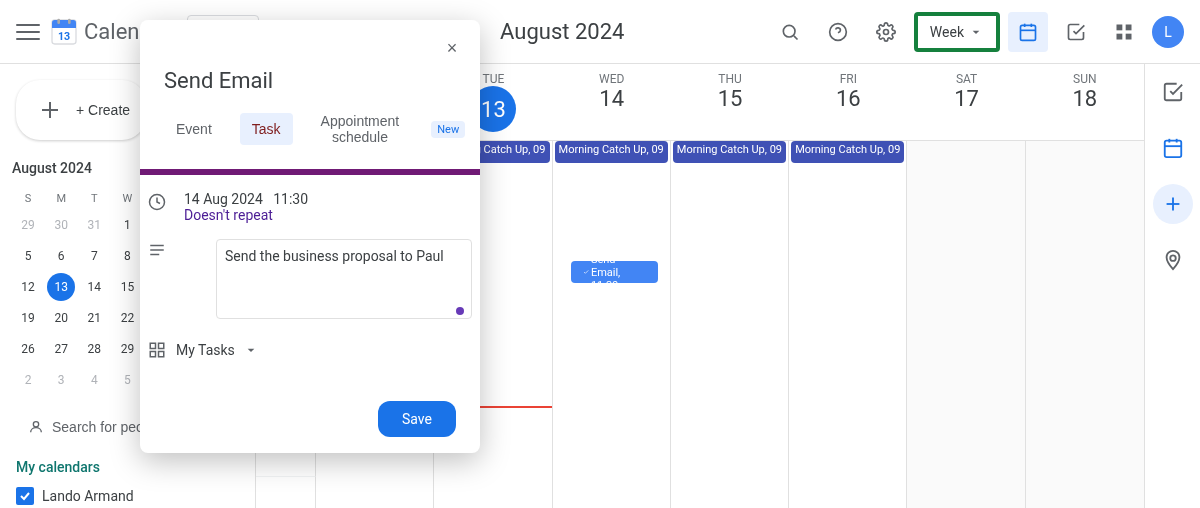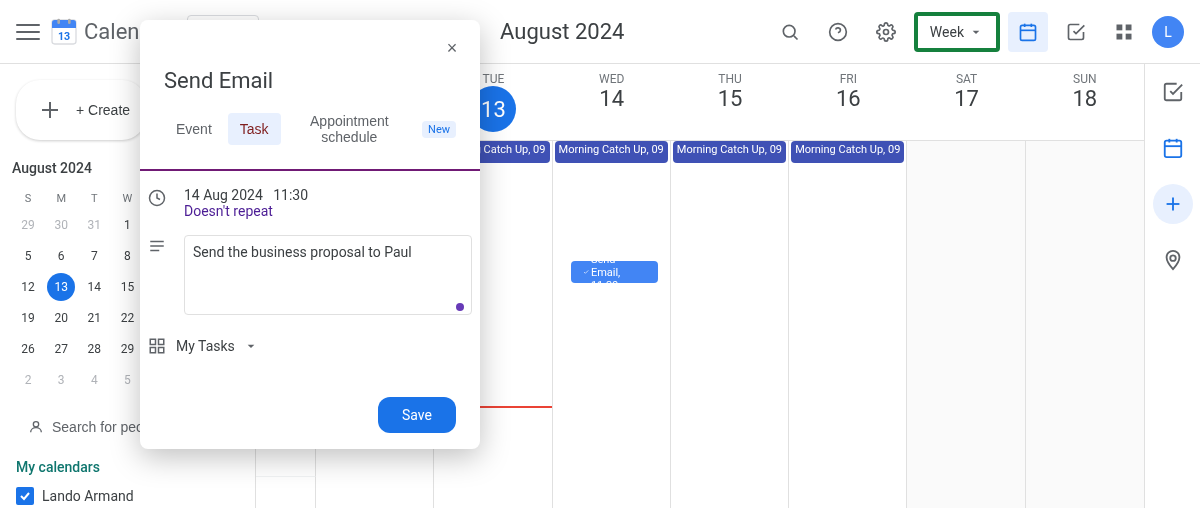--- a/index.html
+++ b/index.html
@@ -54,21 +54,21 @@
     .day-name { font-size: 12px; color: #70757a; }
     .day-num { font-size: 22px; color: #3c4043; font-weight: 400; }
     .day-num.today { background: #1a73e8; color: white; border-radius: 50%; width: 46px; height: 46px; display: flex; align-items: center; justify-content: center; margin: 0 auto; }
 
     
     .modal-overlay { position: absolute; top: 0; left: 0; right: 0; bottom: 0; z-index: 100; pointer-events: none; }
     .modal { position: absolute; top: 20px; left: 140px; width: 340px; background: white; border-radius: 8px; box-shadow: 0 8px 30px rgba(0,0,0,0.25); pointer-events: all; padding: 0; }
     .modal-header { display: flex; align-items: center; justify-content: flex-end; padding: 12px 12px 0 12px; }
     .modal-close { border: none; background: transparent; cursor: pointer; width: 32px; height: 32px; border-radius: 50%; display: flex; align-items: center; justify-content: center; color: #5f6368; font-size: 18px; }
     .modal-title { font-size: 22px; color: #3c4043; padding: 4px 24px 12px 24px; font-weight: 400; }
-    .modal-tabs { display: flex; align-items: center; gap: 4px; padding: 0 24px 16px 24px; border-bottom: 2px solid #701a75; }
+    .modal-tabs { display: flex; align-items: center; gap: 16px; padding: 0 24px 16px 24px; border-bottom: 6px solid #701a75; }
     .modal-tab { padding: 8px 12px; font-size: 14px; cursor: pointer; border-radius: 4px; color: #5f6368; border: none; background: transparent; }
     .modal-tab.active { color: #7f1d1d; background: #e8f0fe; font-weight: 500; }
     .new-badge { background: #e8f0fe; color: #1a73e8; font-size: 11px; padding: 2px 6px; border-radius: 4px; margin-left: 4px; }
     .modal-body { padding: 16px 8px; }
     .modal-row { display: flex; align-items: flex-start; gap: 16px; margin-bottom: 16px; }
     .modal-icon { width: 20px; height: 20px; color: #5f6368; font-size: 18px; flex-shrink: 0; margin-top: 2px; }
     .modal-date-time { font-size: 14px; color: #3c4043; }
     .modal-repeat { font-size: 14px; color: #4c1d95; }
     .modal-notes { width: 100%; border: 1px solid #e0e0e0; border-radius: 4px; padding: 8px; font-size: 14px; color: #3c4043; resize: none; min-height: 80px; font-family: inherit; }
     .modal-tasks-row { display: flex; align-items: center; gap: 8px; font-size: 14px; color: #3c4043; margin-bottom: 16px; }
@@ -416,21 +416,21 @@
       </div>
 
       <div class="modal-row">
         <div class="modal-icon">
           <svg width="18" height="18" viewBox="0 0 24 24" fill="none" stroke="#5f6368" stroke-width="2">
               <line x1="3" y1="6" x2="21" y2="6"></line>
               <line x1="3" y1="12" x2="21" y2="12"></line>
               <line x1="3" y1="18" x2="15" y2="18"></line>
             </svg>
         </div>
-        <div style="flex:1;position:relative;">
+        <div style="flex:1;position:relative;margin-left:32px;">
           <textarea class="modal-notes" rows="3" style="">Send the business proposal to Paul</textarea>
           <div style="position:absolute;bottom:8px;right:8px;width:8px;height:8px;border-radius:50%;background:#673ab7;"></div>
         </div>
       </div>
 
       <div class="modal-tasks-row">
         <div class="modal-icon">
           <svg width="18" height="18" viewBox="0 0 24 24" fill="none" stroke="#5f6368" stroke-width="2">
               <rect x="3" y="3" width="7" height="7"></rect>
               <rect x="14" y="3" width="7" height="7"></rect>

